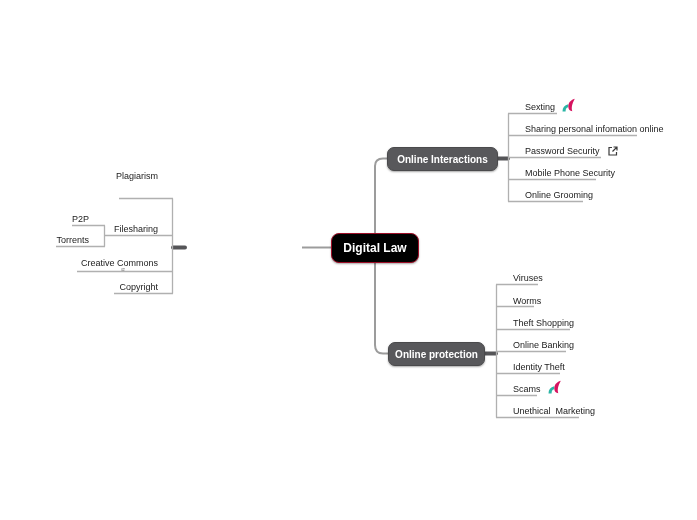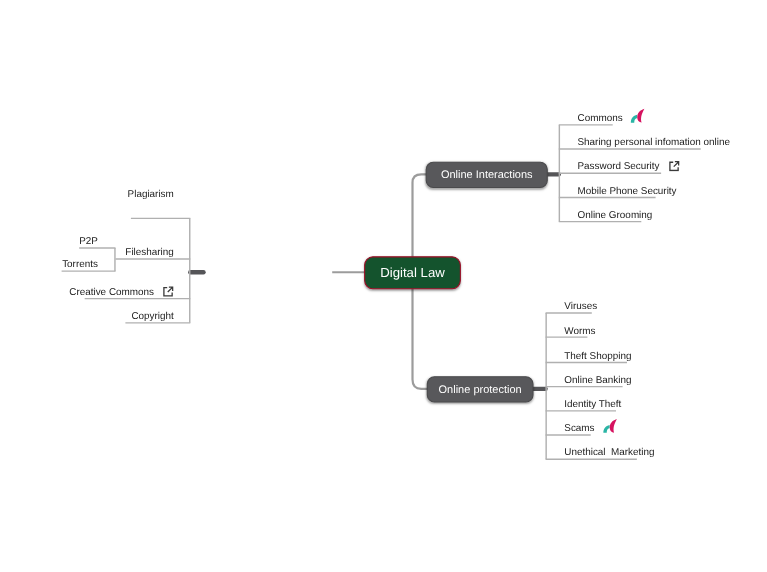--- a/index.html
+++ b/index.html
@@ -7,29 +7,29 @@
     position:relative;
     width:697px;height:520px;
     background:#ffffff;
     font-family:"Liberation Sans", sans-serif;
     overflow:hidden;
   }
   svg.connectors{position:absolute;left:0;top:0;pointer-events:none;}
   .node{
     position:absolute;
     display:flex;align-items:center;justify-content:center;
-    color:#ffffff;font-weight:normal;
+    color:#ffffff;font-weight:bold;
     border-radius:7px;
     box-shadow:0 1px 2px rgba(0,0,0,0.35);
     cursor:pointer;
     white-space:pre;
   }
   .node.root{
     left:331px;top:233px;width:86px;height:28px;
-    background:#14532d;border:1px solid #9e0e27;
+    background:#000000;border:1px solid #9e0e27;
     font-size:12px;border-radius:8px;
   }
   .node.branch{
     background:#58585b;border:1px solid #4a4a4c;
     font-size:10px;
   }
   .node.oi{left:387px;top:147px;width:109px;height:22px;}
   .node.eu{left:184px;top:236px;width:118px;height:23px;}
   .node.op{left:388px;top:342px;width:95px;height:22px;}
   .leaf{
@@ -91,21 +91,21 @@
   </svg>
 
   <div class="node root">Digital Law</div>
 
   <div class="node branch oi">Online Interactions</div>
 
 
   <div class="node branch op">Online protection</div>
 
   <div class="leaf" style="left:525px;top:100px;">
-    <span>Commons</span>
+    <span>Sexting</span>
     <svg class="qicon" width="15" height="14" viewBox="0 0 15 14">
       <path d="M1.5 13.5 C1.5 9.5 3.5 7.2 7.2 6.3 L7.2 9.2 C5 9.8 4.6 11.2 4.6 13.5 Z" fill="#2ab5a5"></path>
       <path d="M13.8 0.8 C9.3 2.2 7.3 5.0 7.3 8.6 C7.3 11.4 9.0 13.3 11.3 13.3 C10.2 10.2 10.8 6.2 13.8 0.8 Z" fill="#d6125f"></path>
     </svg>
   </div>
 
   <div class="leaf" style="left:525px;top:122px;">
     <span>Sharing personal infomation online</span>
   </div>
 
@@ -134,21 +134,21 @@
   </div>
 
   <div class="leaf" style="right:608px;top:212px;">
     <span>P2P</span>
   </div>
 
   <div class="leaf" style="right:608px;top:233px;">
     <span>Torrents</span>
   </div>
 
-  <div class="leaf" style="right:539px;top:258px;">
+  <div class="leaf" style="right:539px;top:258px;flex-direction:column;">
     <span>Creative Commons</span>
     <svg class="licon" width="10" height="10" viewBox="0 0 10 10">
       <path d="M4 1.5 H1 V9 H8.5 V6" fill="none" stroke="#3a3a3a" stroke-width="1.2"></path>
       <path d="M5.5 1 H9 V4.5 M9 1 L4.5 5.5" fill="none" stroke="#3a3a3a" stroke-width="1.2"></path>
     </svg>
   </div>
 
   <div class="leaf" style="right:539px;top:280px;">
     <span>Copyright</span>
   </div>

